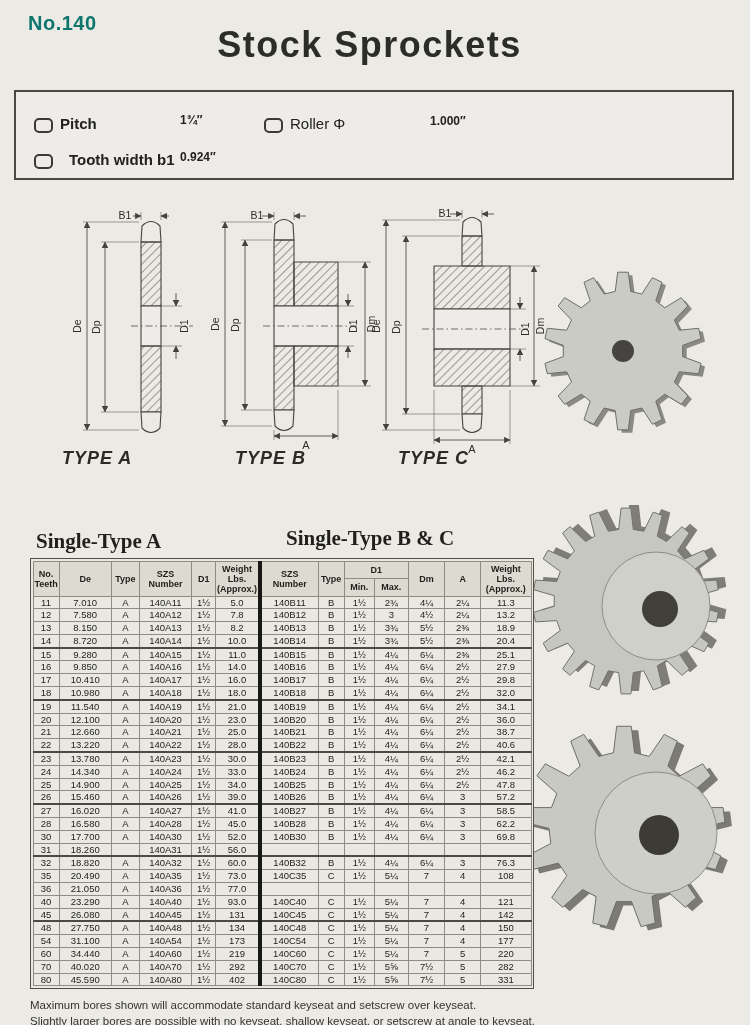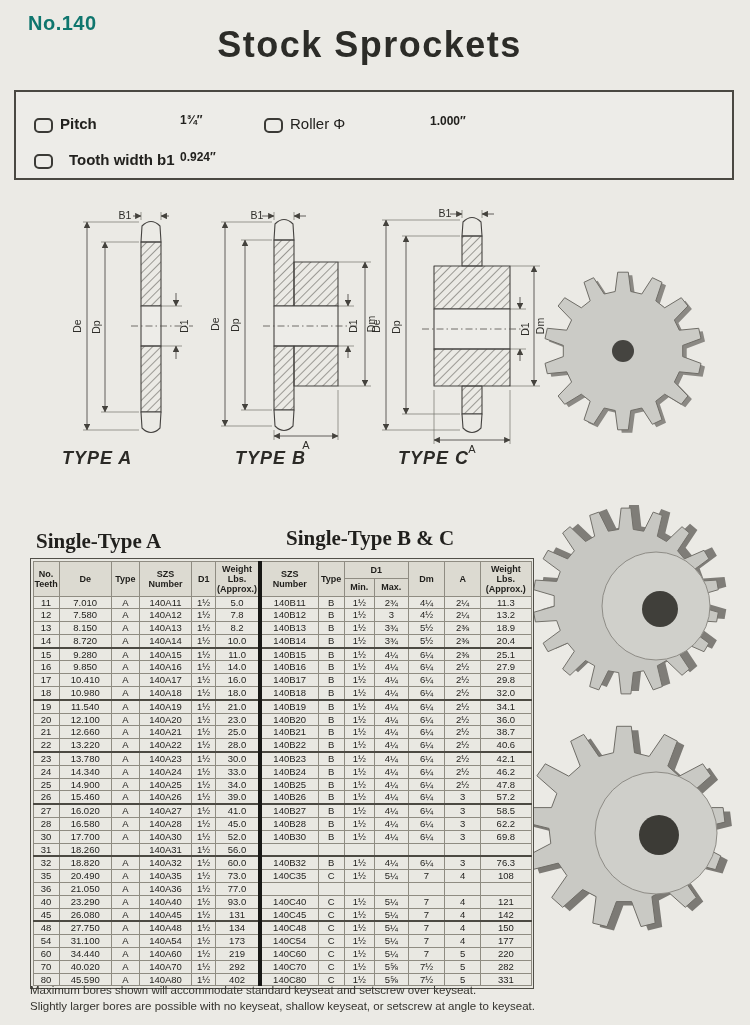--- a/index.html
+++ b/index.html
@@ -31,21 +31,21 @@
 
   
   .tbl-wrap{left:30px;top:558px;width:499px;border:1.5px solid #514f48;padding:1.5px;background:#e9e8e2;}
   table{border-collapse:collapse;width:100%;table-layout:fixed;border:1px solid #514f48;}
   th,td{border:1px solid #8f8c82;text-align:center;color:#1f1e1b;overflow:hidden;}
   td{font-size:9.5px;line-height:11.8px;padding:0 1px;}
   th{background:#dcdad1;font-size:9px;line-height:10px;font-weight:bold;white-space:pre-line;padding:2px 0;}
   th.sep,td.sep{border-left:4px solid #171715;}
   tr.group-end td{border-bottom:2px solid #4c4a43;}
 
-  .footer-note{font-size:11.5px;color:#34332e;line-height:16px;}
+  .footer-note{font-size:11.5px;color:#34332e;line-height:16px;margin-top:15px;}
 </style>
 </head>
 <body>
 
 <div class="abs page-no">No.140</div>
 <div class="abs page-title">Stock Sprockets</div>
 
 <div class="abs specs-box">
   <span class="abs bullet" style="left:18px;top:26px;"></span>
   <span class="abs spec-label" style="left:44px;top:23px;">Pitch</span>

